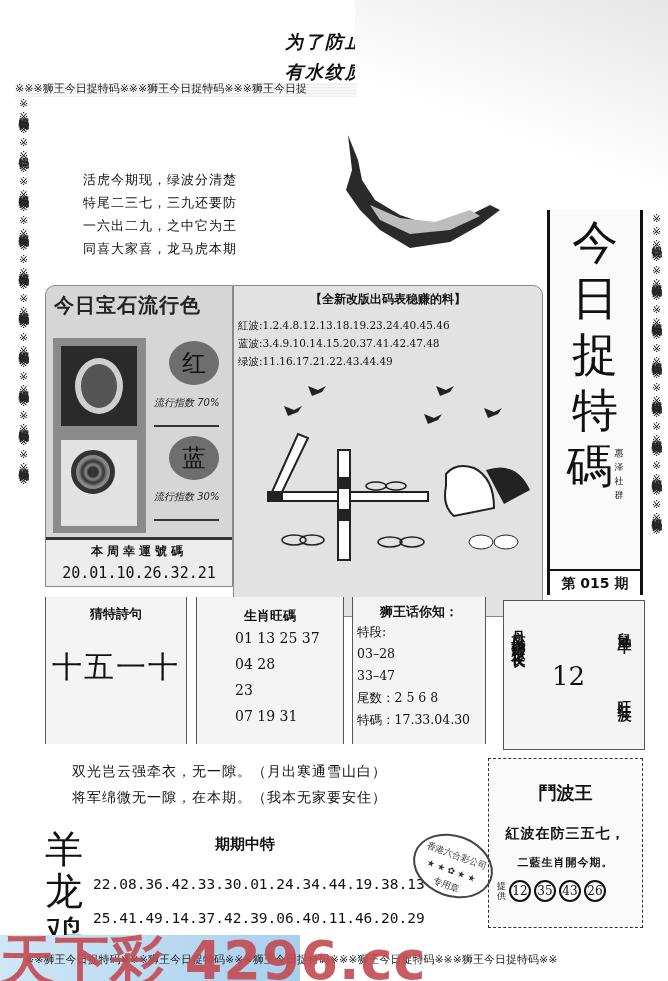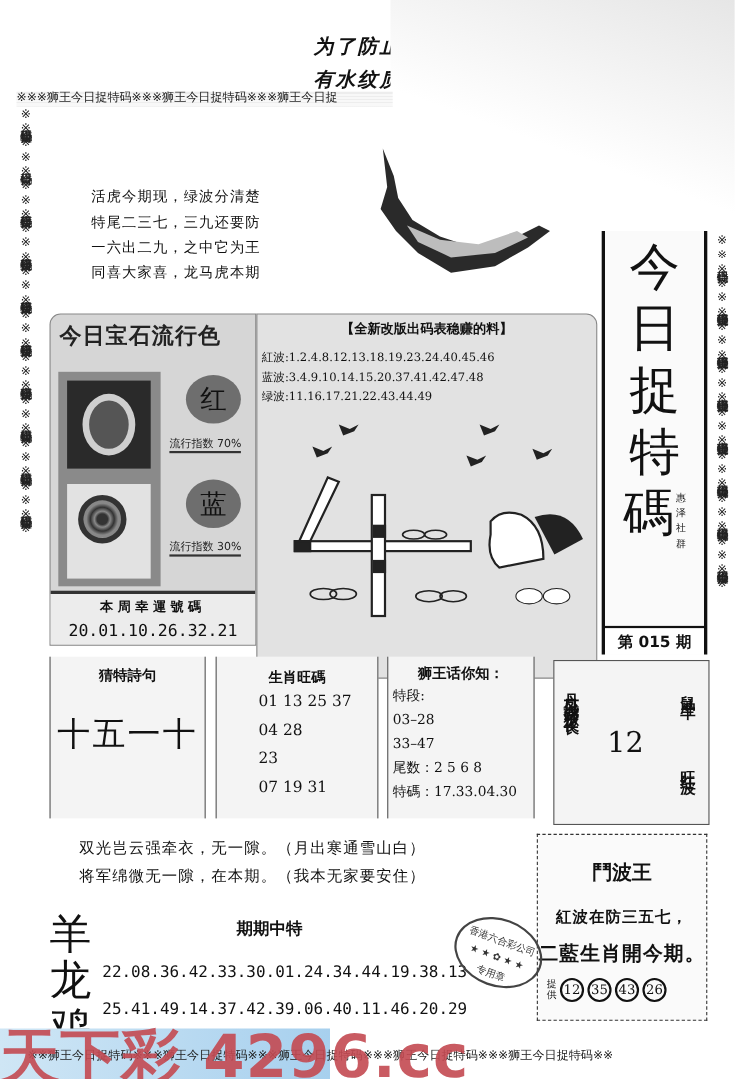--- a/index.html
+++ b/index.html
@@ -16,21 +16,21 @@
   .vstrip { writing-mode: vertical-rl; font-size: 11px; line-height: 12px; color: #222; white-space: nowrap; overflow: hidden; }
   
   #hdr-line1, #hdr-line2 { font-family: "DejaVu Serif", serif; font-weight: bold; font-size: 18px; letter-spacing: 2px; font-style: italic; }
   
   .poem-line { font-family: "DejaVu Serif", serif; font-size: 13px; line-height: 23px; letter-spacing: 1px; }
   
   #gem-panel { left: 45px; top: 285px; width: 188px; height: 302px; background: #d6d6d6; border: 1px solid #888; border-radius: 10px 0 0 0; }
   #gem-title { left: 8px; top: 6px; font-size: 20px; font-weight: bold; letter-spacing: 1px; color: #222; }
   .gem-img-frame { background: #8a8a8a; }
   .color-badge { width: 50px; height: 44px; border-radius: 50%; background: #6e6e6e; display: flex; align-items: center; justify-content: center; font-family: "DejaVu Serif", serif; font-size: 24px; color: #111; }
-  .idx-label { font-size: 10px; color: #222; border-bottom: 2px solid #333; padding-bottom: 0; white-space: nowrap; }
+  .idx-label { font-size: 10px; color: #222; border-bottom: 2px solid #333; padding-bottom: 15px; white-space: nowrap; font-style: italic; }
   #lucky-title { font-family: "DejaVu Serif", serif; font-weight: bold; font-size: 12px; letter-spacing: 4px; }
   #lucky-nums { font-family: "DejaVu Sans Mono", monospace; font-size: 15px; letter-spacing: 0px; }
   
   #wave-panel { left: 233px; top: 285px; width: 310px; height: 332px; background: #e2e2e2; border: 1px solid #888; border-radius: 0 10px 0 0; }
   #wave-title { font-weight: bold; font-size: 12px; }
   .wave-line { font-family: "DejaVu Serif", serif; font-size: 10.5px; line-height: 18px; }
   
   #title-box { left: 547px; top: 210px; width: 96px; height: 385px; border-left: 3px solid #111; border-right: 3px solid #111; background: #fafafa; }
   .big-char { font-family: "DejaVu Sans", sans-serif; font-size: 46px; line-height: 56px; text-align: center; color: #111; }
   #issue { font-weight: bold; font-size: 14px; }
@@ -193,21 +193,21 @@
 </div>
 
 <div class="abs" style="left:72px; top:758px;">
   <div class="verse">双光岂云强牵衣，无一隙。（月出寒通雪山白）</div>
   <div class="verse">将军绵微无一隙，在本期。（我本无家要安住）</div>
 </div>
 
 <div class="abs" style="left:488px; top:758px; width:155px; height:170px; border-left:1px dashed #333; border-right:1px dashed #333; border-top:1px dashed #333; border-bottom:1px dashed #333; background:#fafafa;">
   <div class="serif" style="text-align:center; margin-top:22px; font-size:18px; font-weight:bold;">鬥波王</div>
   <div class="serif" style="text-align:center; margin-top:20px; font-size:14px; font-weight:bold; letter-spacing:1px;">紅波在防三五七，</div>
-  <div class="serif" style="text-align:center; margin-top:12px; font-size:18px; font-weight:bold; letter-spacing:1px;">二藍生肖開今期。</div>
+  <div class="serif" style="text-align:center; margin-top:12px; font-size:11px; font-weight:bold; letter-spacing:1px;">二藍生肖開今期。</div>
   <div style="display:flex; align-items:center; margin-top:10px; margin-left:8px;">
     <span style="font-size:9px; width:12px; line-height:10px;">提供</span>
     <span class="ball">12</span>
     <span class="ball">35</span>
     <span class="ball">43</span>
     <span class="ball">26</span>
   </div>
 </div>
 
 <div class="abs" style="left:45px; top:828px;">

